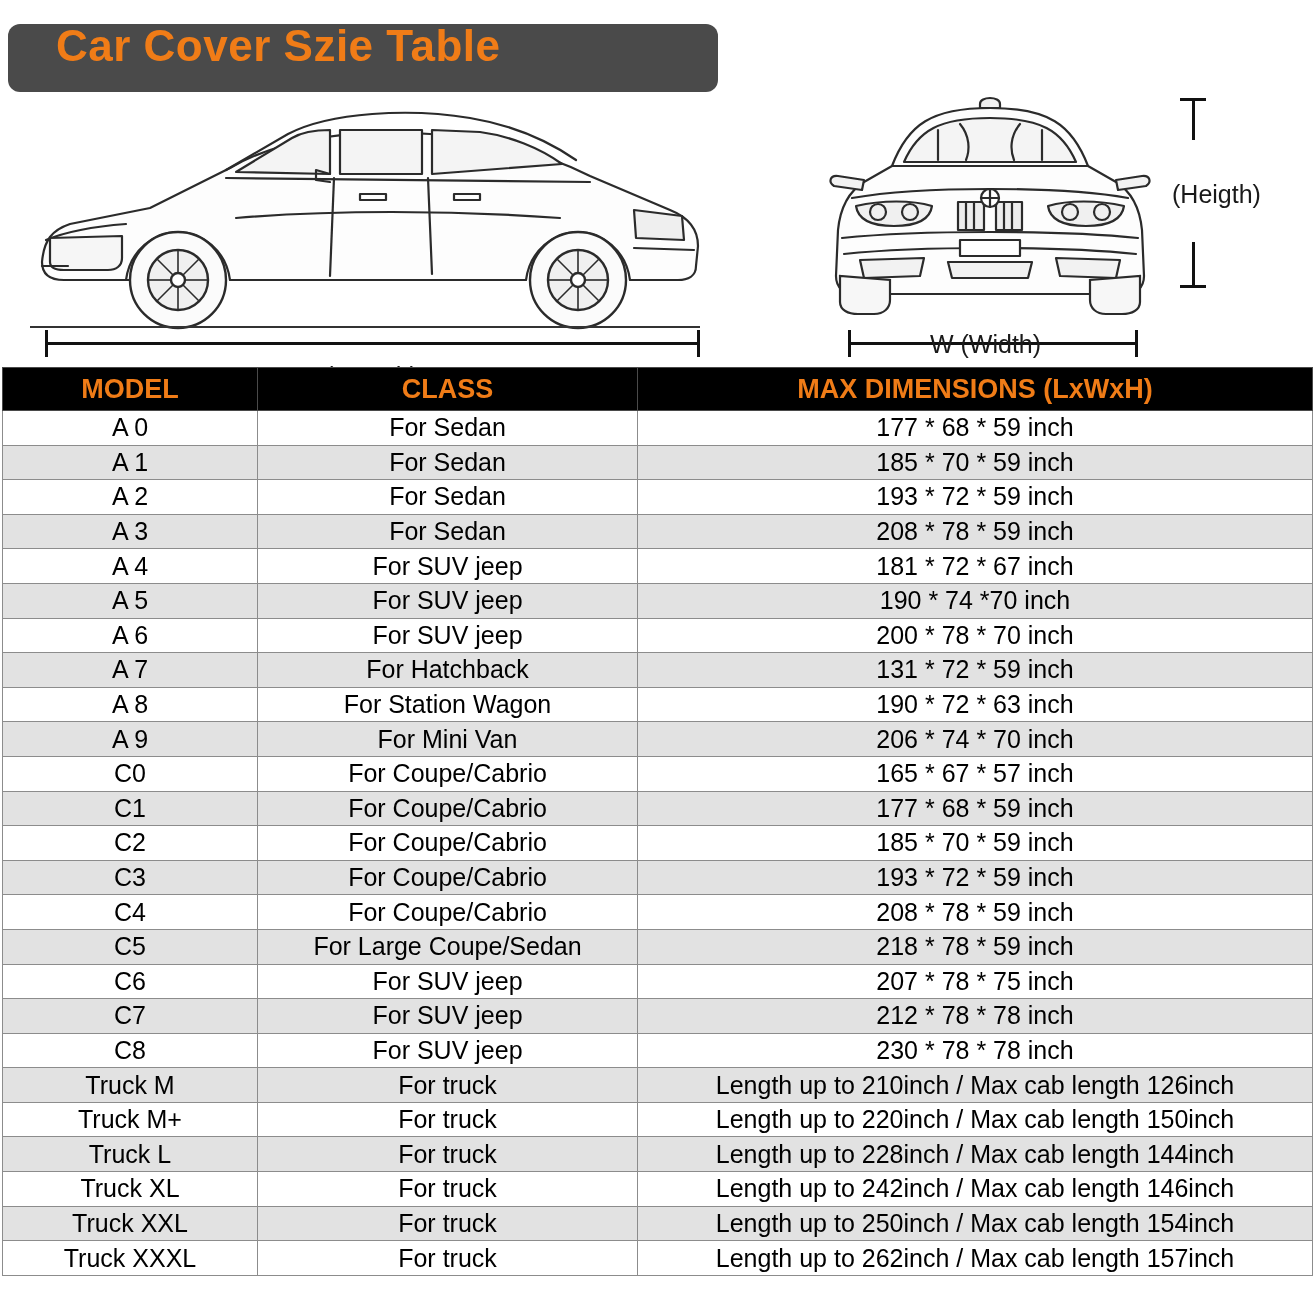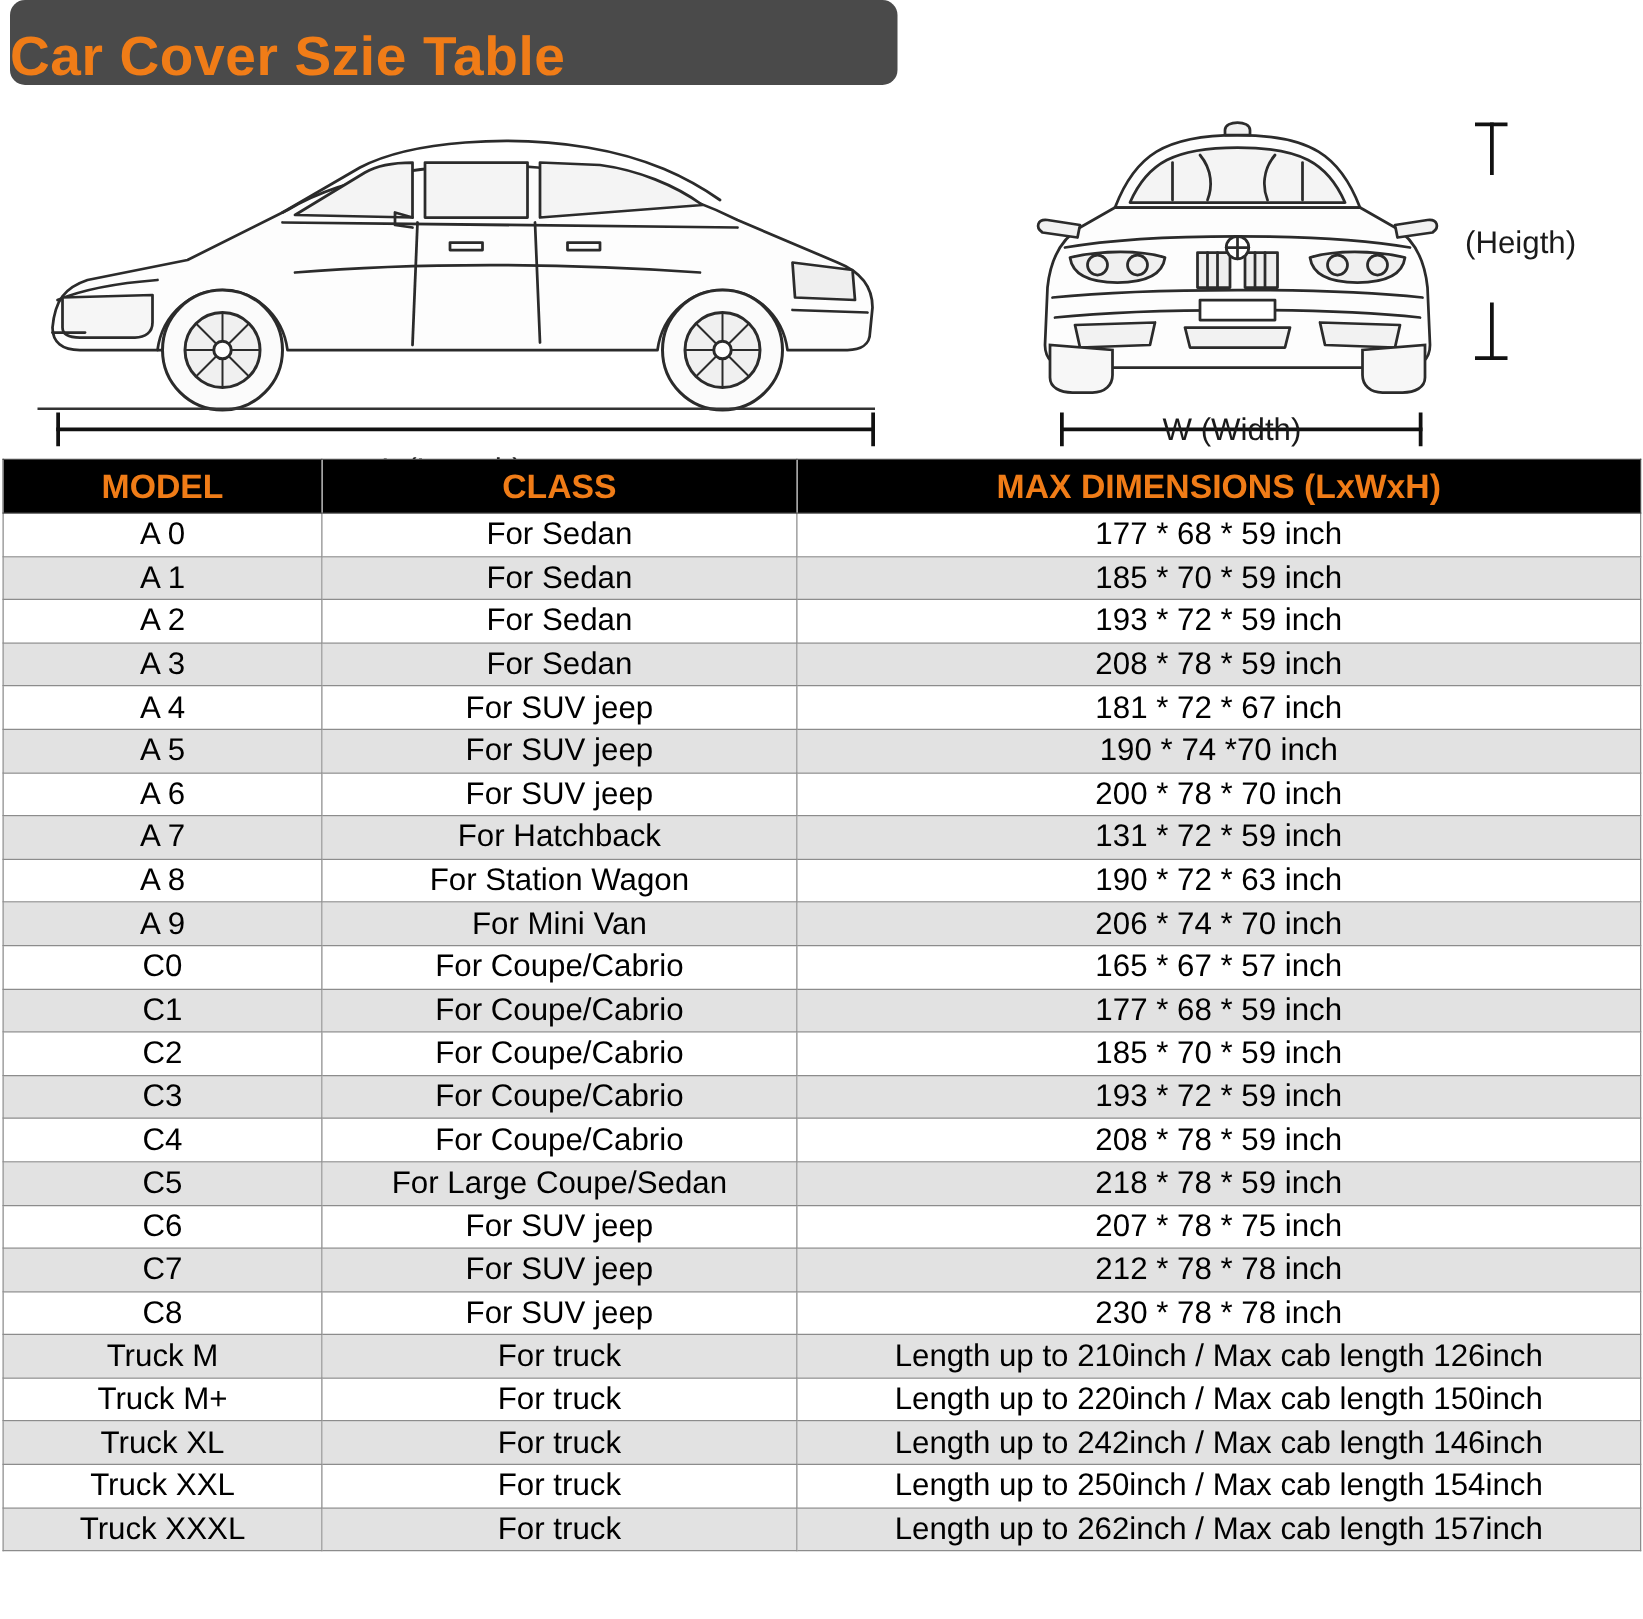--- a/index.html
+++ b/index.html
@@ -17,27 +17,28 @@
   .page {
     position: relative;
     width: 1314px;
     height: 1295px;
   }
 
   
   .title-bar {
     position: absolute;
     left: 8px;
-    top: 0;
+    top: 24px;
     width: 710px;
     height: 68px;
     background: #4a4a4a;
     border-radius: 12px;
     display: flex;
-    align-items: flex-end;
+    align-items: flex-start;
+    padding-left: 48px;
     box-sizing: border-box;
   }
   .title-text {
     color: #f07c17;
     font-size: 44px;
     font-weight: bold;
     letter-spacing: 0.5px;
     line-height: 1;
   }
 
@@ -404,20 +405,25 @@
           <td>Truck M</td>
           <td>For truck</td>
           <td>Length up to 210inch / Max cab length 126inch</td>
         </tr>
         <tr>
           <td>Truck M+</td>
           <td>For truck</td>
           <td>Length up to 220inch / Max cab length 150inch</td>
         </tr>
         <tr>
+          <td>Truck L</td>
+          <td>For truck</td>
+          <td>Length up to 228inch / Max cab length 144inch</td>
+        </tr>
+        <tr>
           <td>Truck XL</td>
           <td>For truck</td>
           <td>Length up to 242inch / Max cab length 146inch</td>
         </tr>
         <tr>
           <td>Truck XXL</td>
           <td>For truck</td>
           <td>Length up to 250inch / Max cab length 154inch</td>
         </tr>
         <tr>

